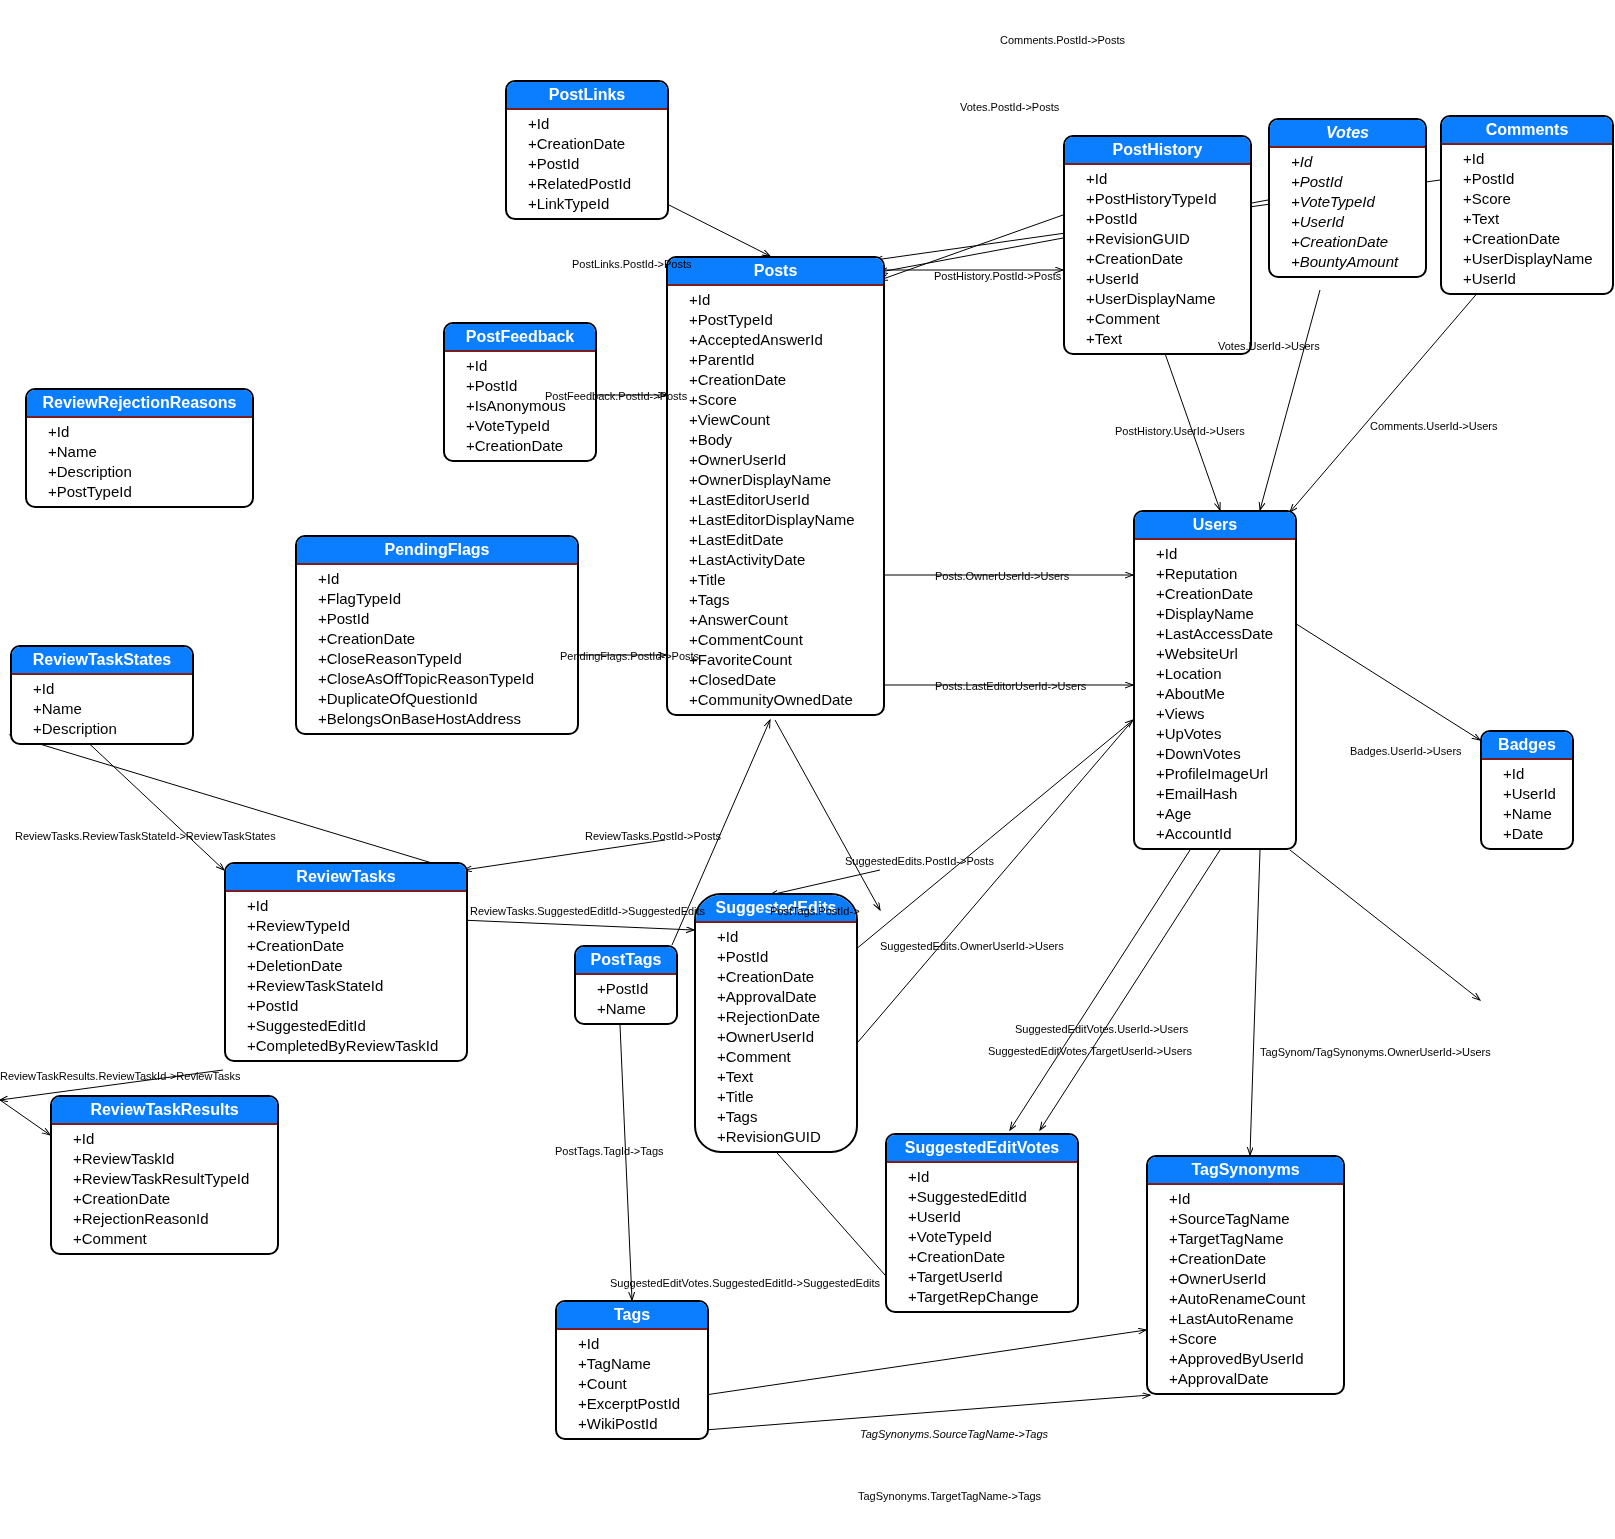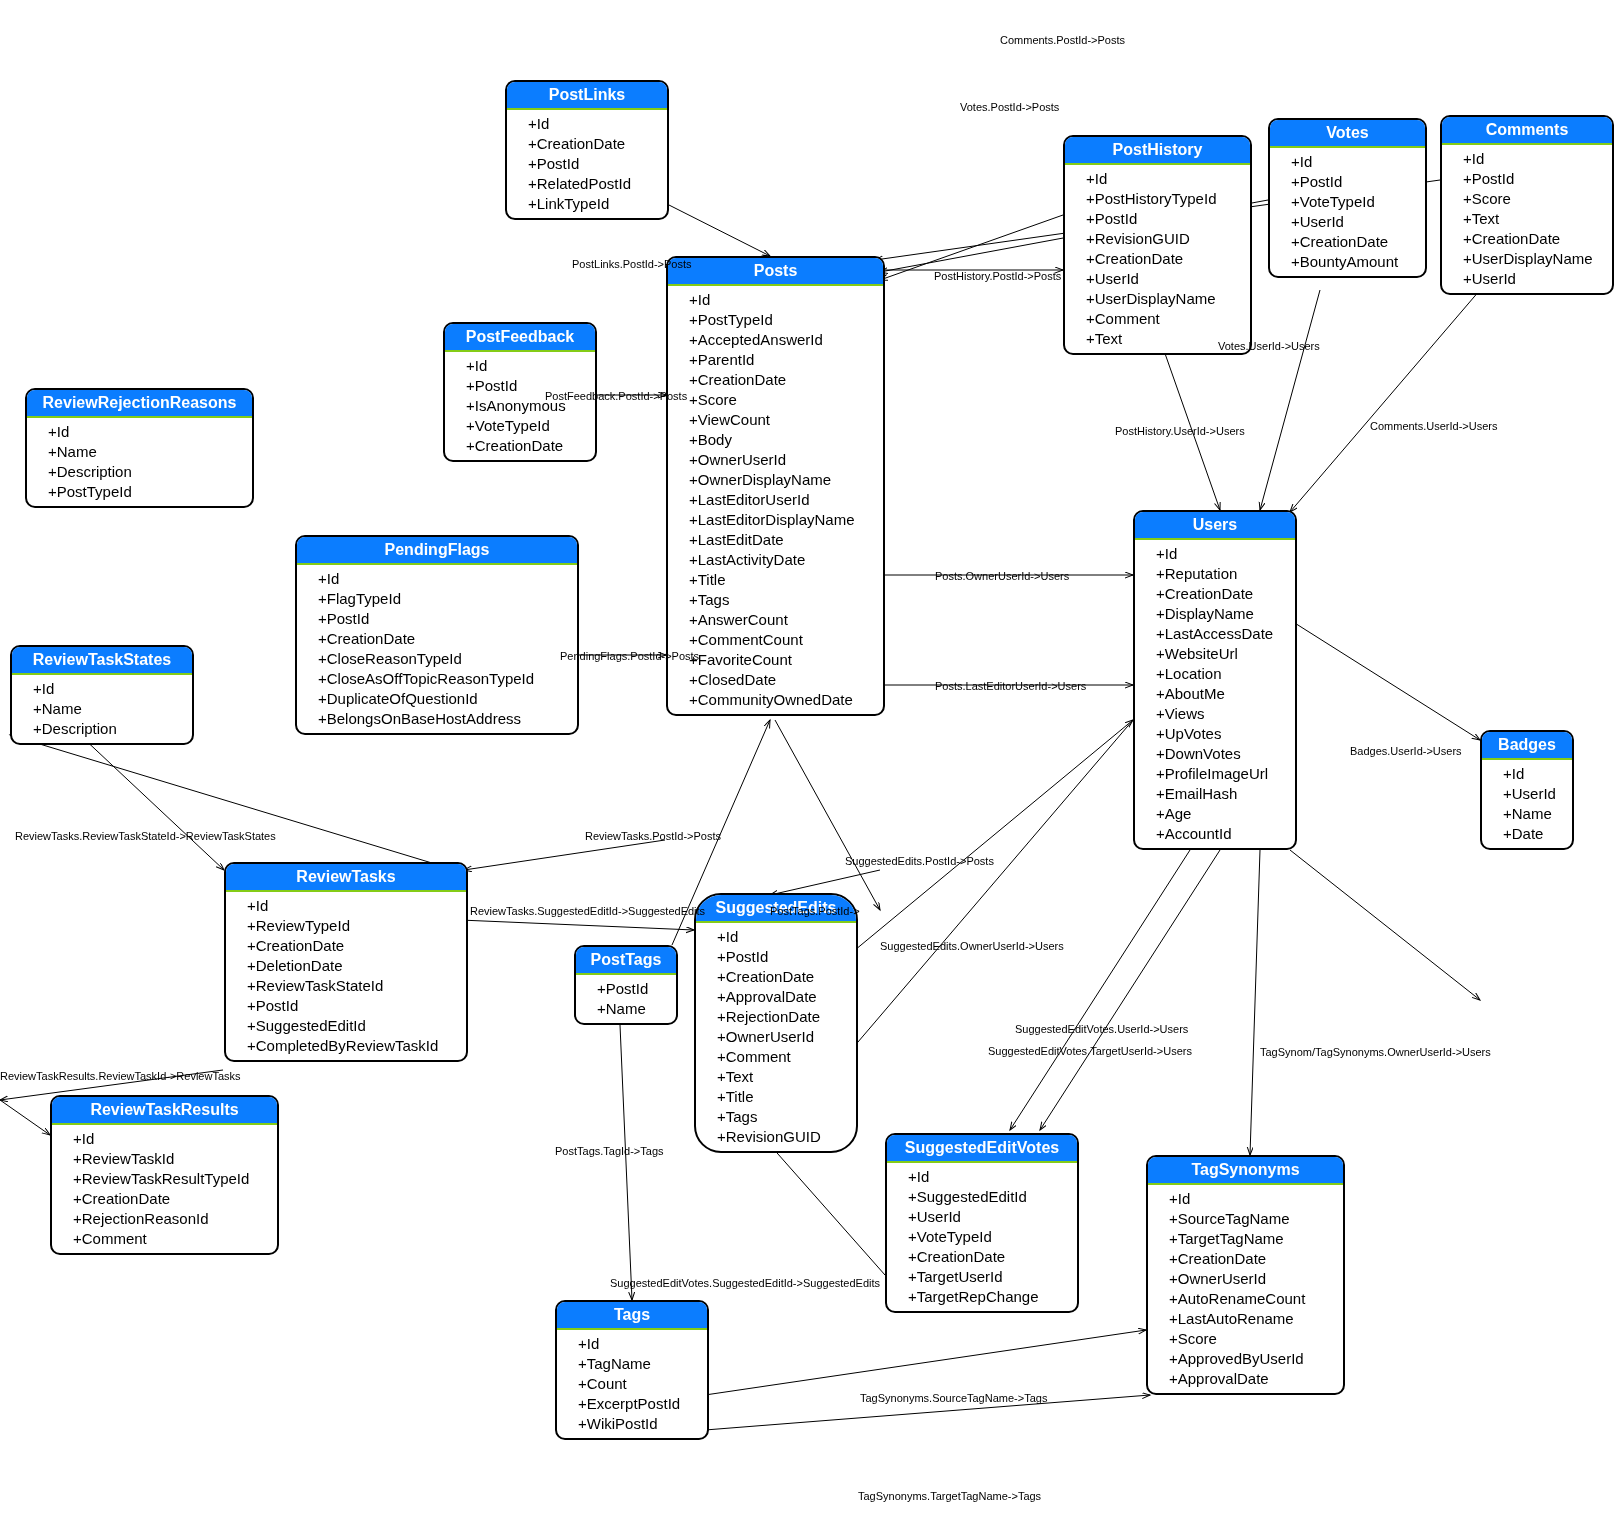--- a/index.html
+++ b/index.html
@@ -1,18 +1,18 @@
 <!DOCTYPE html>
 <html><head>
 <meta charset="utf-8">
 <style>
   html,body{margin:0;padding:0;background:#fff;font-family:Helvetica,Arial,sans-serif;}
   #canvas{position:relative;width:1615px;height:1539px;}
   .entity{position:absolute;border:2px solid #000;border-radius:10px;background:#fff;overflow:hidden;}
-  .entity-title{background:#0b7dff;color:#fff;font-weight:bold;text-align:center;padding:4px 6px;border-bottom:2px solid #84cc16;font-size:16px;}
+  .entity-title{background:#0b7dff;color:#fff;font-weight:bold;text-align:center;padding:4px 6px;border-bottom:2px solid #7f1d1d;font-size:16px;}
   .entity-body{padding:4px 21px;}
   .attr{font-size:15px;line-height:20px;white-space:nowrap;color:#000;}
   .rel-label{position:absolute;font-size:11px;color:#000;white-space:nowrap;}
   svg{position:absolute;top:0;left:0;pointer-events:none;}
   line{stroke:#000;stroke-width:1;}
 </style>
 </head>
 <body>
 
 <div id="canvas">
@@ -99,21 +99,21 @@
         <div class="attr">+PostHistoryTypeId</div>
         <div class="attr">+PostId</div>
         <div class="attr">+RevisionGUID</div>
         <div class="attr">+CreationDate</div>
         <div class="attr">+UserId</div>
         <div class="attr">+UserDisplayName</div>
         <div class="attr">+Comment</div>
         <div class="attr">+Text</div>
       </div>
     </div>
-    <div class="entity" style="left: 1268px; top: 118px; width: 155px;">
+    <div class="entity" style="left: 1268px; top: 118px; width: 155px; font-style: italic;">
       <div class="entity-title">Votes</div>
       <div class="entity-body">
         <div class="attr">+Id</div>
         <div class="attr">+PostId</div>
         <div class="attr">+VoteTypeId</div>
         <div class="attr">+UserId</div>
         <div class="attr">+CreationDate</div>
         <div class="attr">+BountyAmount</div>
       </div>
     </div>
@@ -299,15 +299,15 @@
     <div class="rel-label" style="left: 845px; top: 855px;">SuggestedEdits.PostId-&gt;Posts</div>
     <div class="rel-label" style="left: 470px; top: 905px;">ReviewTasks.SuggestedEditId-&gt;SuggestedEdits</div>
     <div class="rel-label" style="left: 770px; top: 905px;">PostTags.PostId-&gt;</div>
     <div class="rel-label" style="left: 880px; top: 940px;">SuggestedEdits.OwnerUserId-&gt;Users</div>
     <div class="rel-label" style="left: 1015px; top: 1023px;">SuggestedEditVotes.UserId-&gt;Users</div>
     <div class="rel-label" style="left: 988px; top: 1045px;">SuggestedEditVotes.TargetUserId-&gt;Users</div>
     <div class="rel-label" style="left: 1260px; top: 1046px;">TagSynom/TagSynonyms.OwnerUserId-&gt;Users</div>
     <div class="rel-label" style="left: 0px; top: 1070px;">ReviewTaskResults.ReviewTaskId-&gt;ReviewTasks</div>
     <div class="rel-label" style="left: 555px; top: 1145px;">PostTags.TagId-&gt;Tags</div>
     <div class="rel-label" style="left: 610px; top: 1277px;">SuggestedEditVotes.SuggestedEditId-&gt;SuggestedEdits</div>
-    <div class="rel-label" style="left: 860px; top: 1392px;">TagSynonyms.SourceTagName-&gt;Tags</div>
+    <div class="rel-label" style="left: 860px; top: 1428px; font-style: italic;">TagSynonyms.SourceTagName-&gt;Tags</div>
     <div class="rel-label" style="left: 858px; top: 1490px;">TagSynonyms.TargetTagName-&gt;Tags</div>
   </div>
 
 </body></html>

